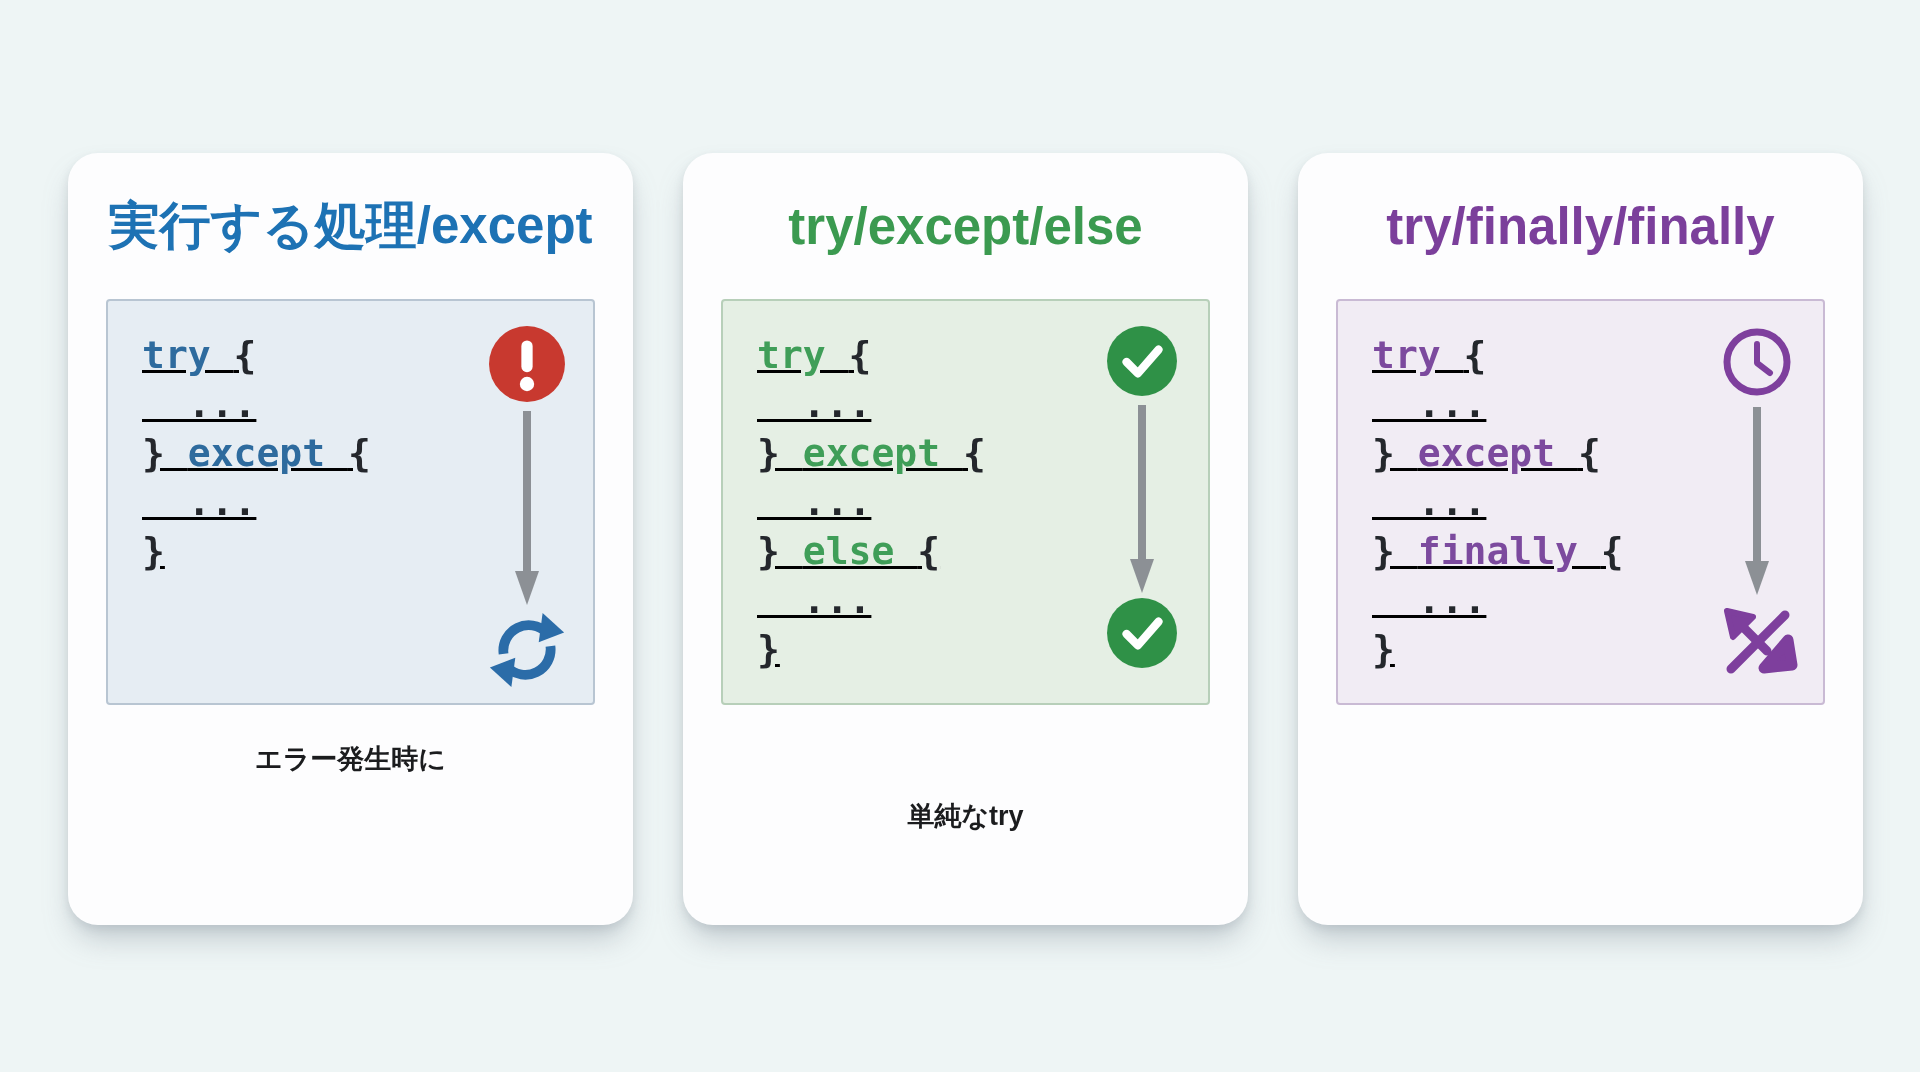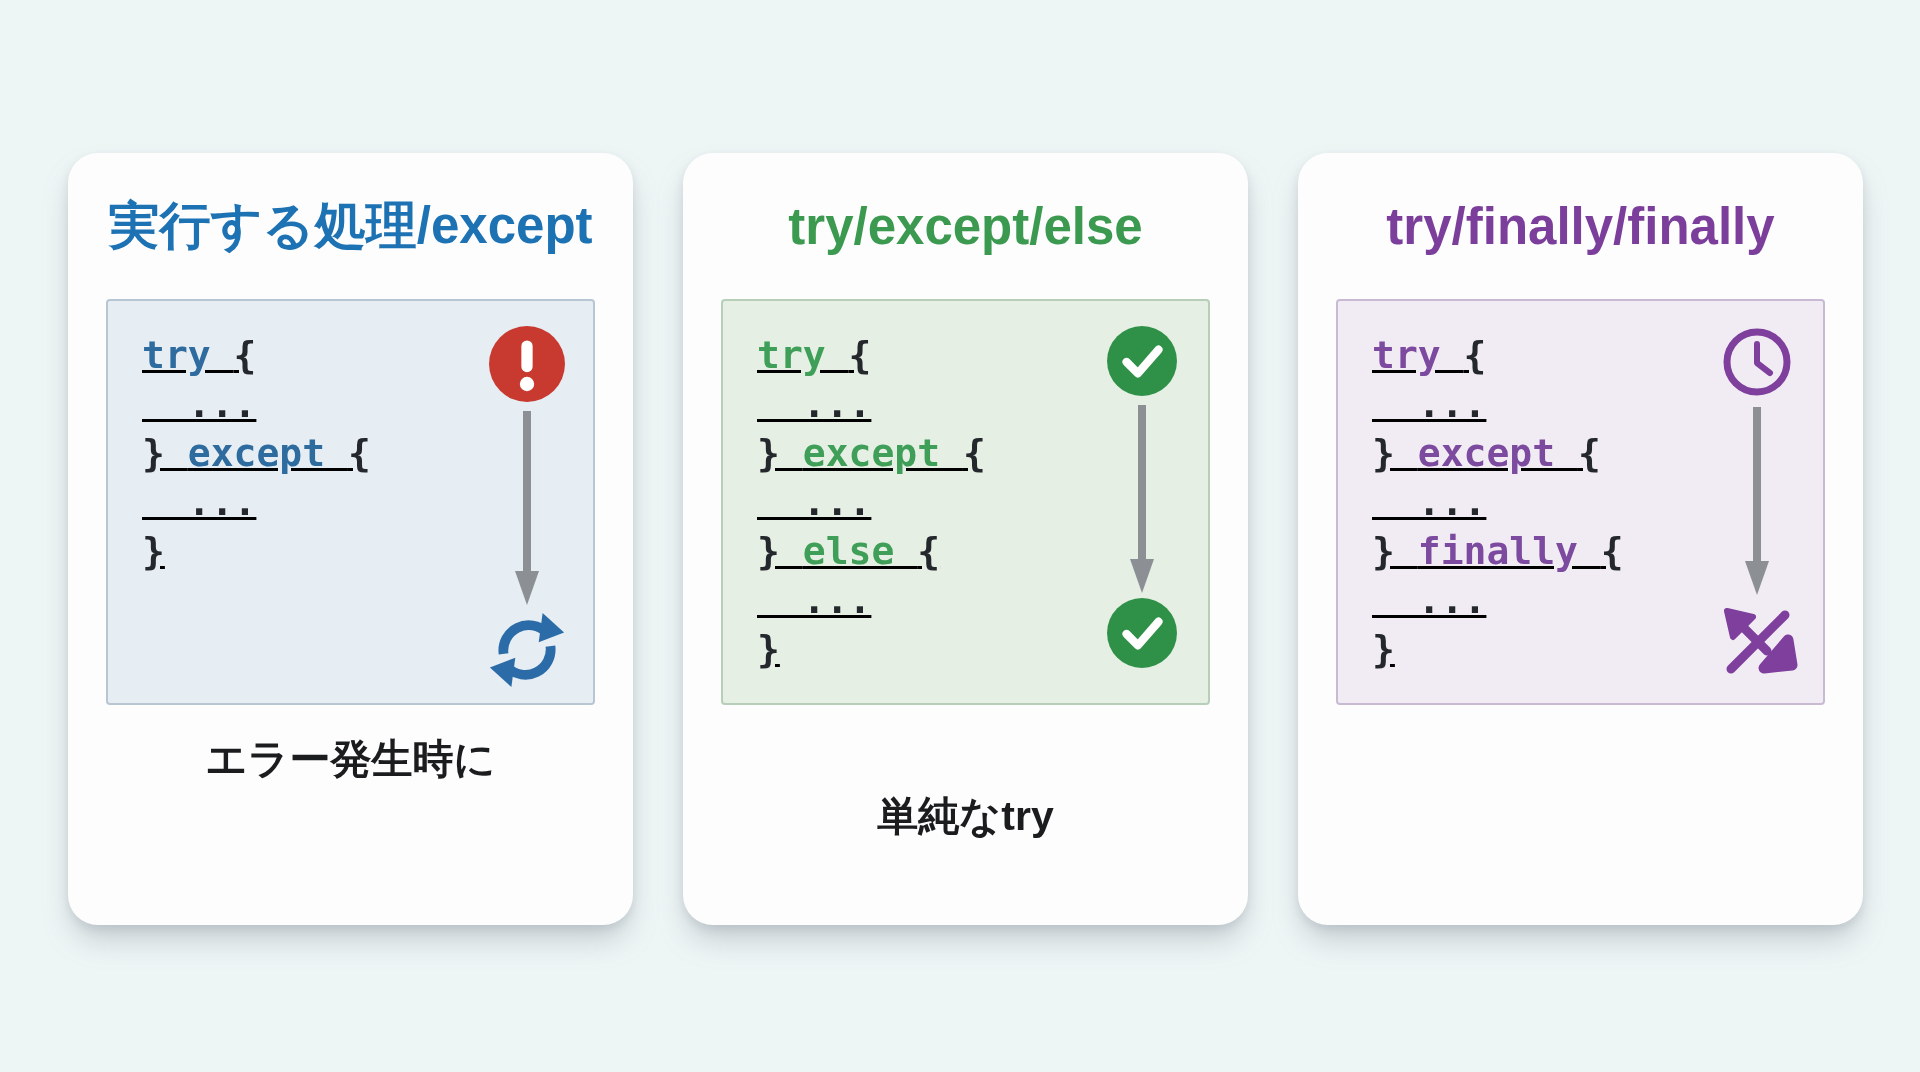--- a/index.html
+++ b/index.html
@@ -56,21 +56,21 @@
     position:absolute;
     top:24px;right:20px;
     width:92px;
     display:flex;flex-direction:column;align-items:center;
   }
   .flow-arrow{margin-top:6px;}
   .flow-bottom{margin-top:2px;}
   .caption{
     margin:26px 10px 0 10px;
     text-align:center;
-    font-size:41px;
+    font-size:27px;
     font-weight:700;
     line-height:57px;
     color:#1b1c1e;
   }
 </style>
 </head>
 <body>
 
 <div class="stage" style="background: rgb(238, 245, 245);">
   <div class="cards-row">

